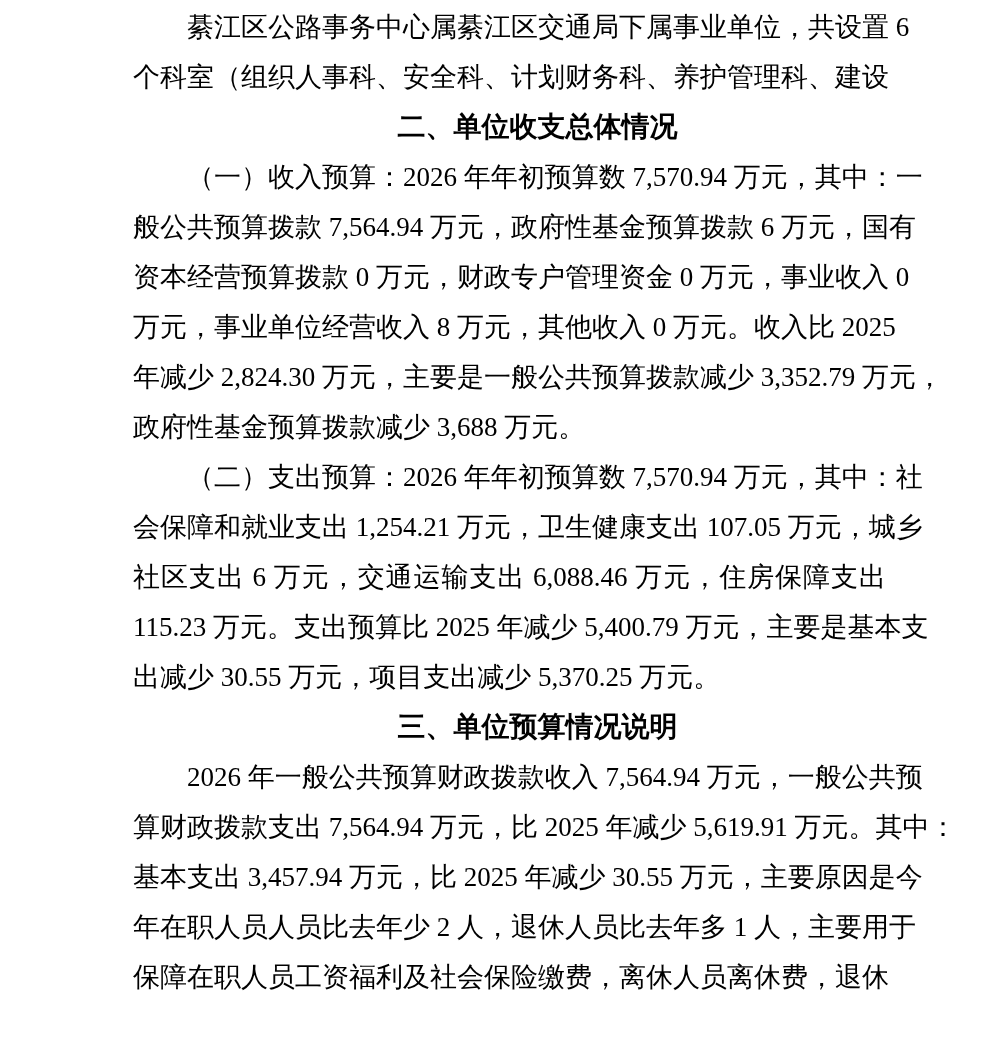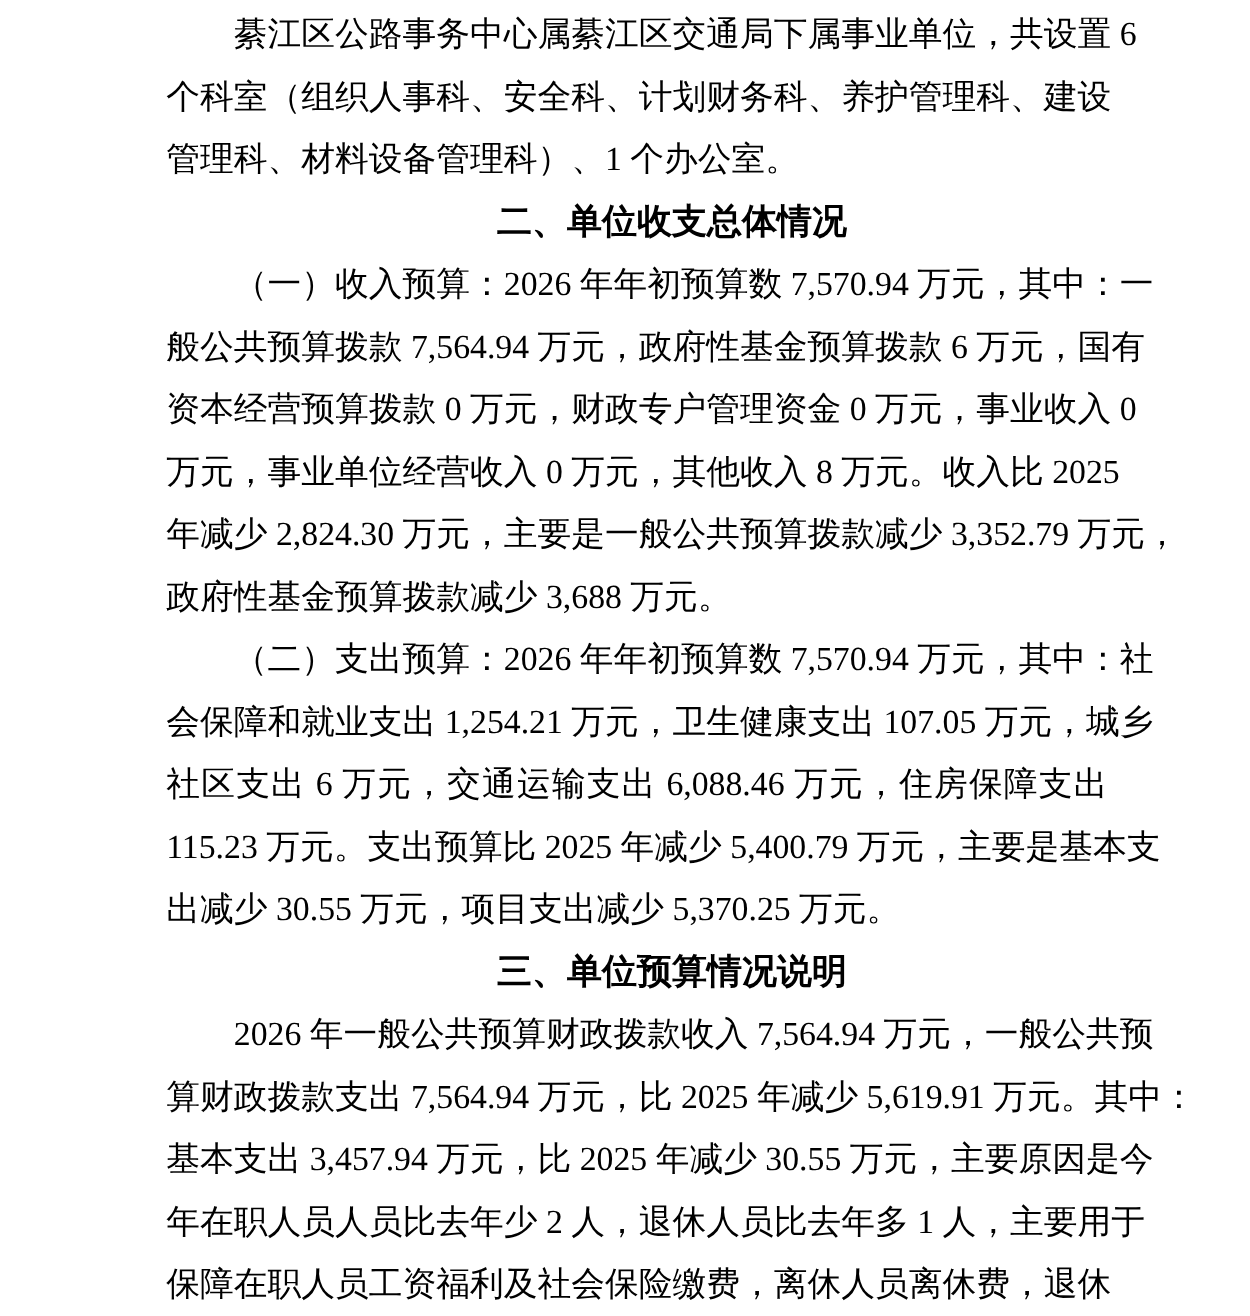--- a/index.html
+++ b/index.html
@@ -39,28 +39,27 @@
     text-align: center;
   }
 </style>
 </head>
 <body>
 
 <div class="page">
 
   <div class="line indent">綦江区公路事务中心属綦江区交通局下属事业单位，共设置 6</div>
   <div class="line">个科室（组织人事科、安全科、计划财务科、养护管理科、建设</div>
-  <div class="line end">管理科、材料设备管理科）、1 个办公室。</div>
 
   <div class="heading">二、单位收支总体情况</div>
 
   <div class="line indent">（一）收入预算：2026 年年初预算数 7,570.94 万元，其中：一</div>
   <div class="line">般公共预算拨款 7,564.94 万元，政府性基金预算拨款 6 万元，国有</div>
   <div class="line">资本经营预算拨款 0 万元，财政专户管理资金 0 万元，事业收入 0</div>
-  <div class="line">万元，事业单位经营收入 0 万元，其他收入 8 万元。收入比 2025</div>
+  <div class="line">万元，事业单位经营收入 8 万元，其他收入 0 万元。收入比 2025</div>
   <div class="line">年减少 2,824.30 万元，主要是一般公共预算拨款减少 3,352.79 万元，</div>
   <div class="line end">政府性基金预算拨款减少 3,688 万元。</div>
 
   <div class="line indent">（二）支出预算：2026 年年初预算数 7,570.94 万元，其中：社</div>
   <div class="line">会保障和就业支出 1,254.21 万元，卫生健康支出 107.05 万元，城乡</div>
   <div class="line">社区支出 6 万元，交通运输支出 6,088.46 万元，住房保障支出</div>
   <div class="line">115.23 万元。支出预算比 2025 年减少 5,400.79 万元，主要是基本支</div>
   <div class="line end">出减少 30.55 万元，项目支出减少 5,370.25 万元。</div>
 
   <div class="heading">三、单位预算情况说明</div>

